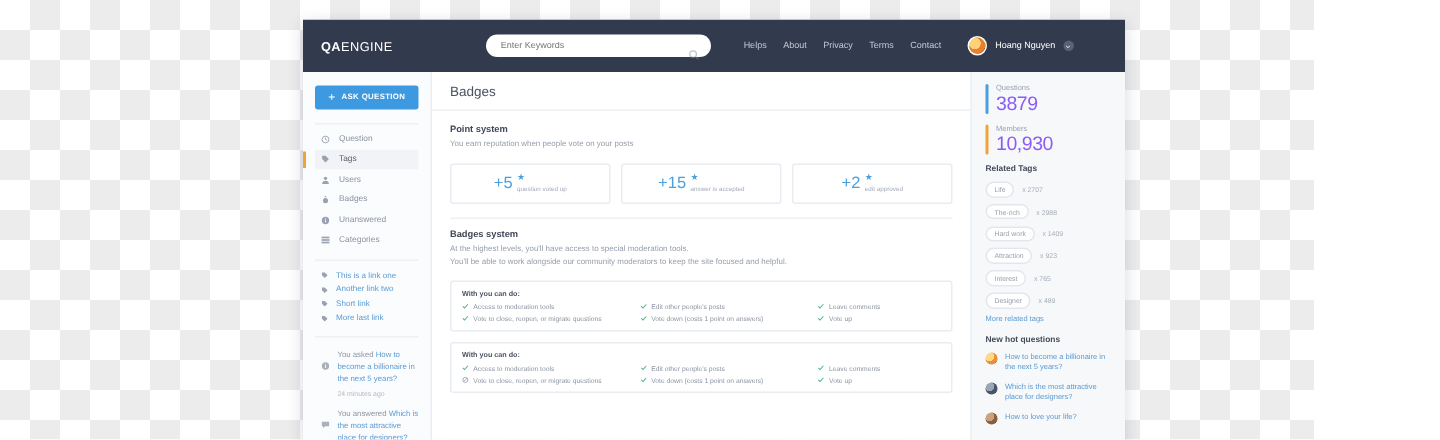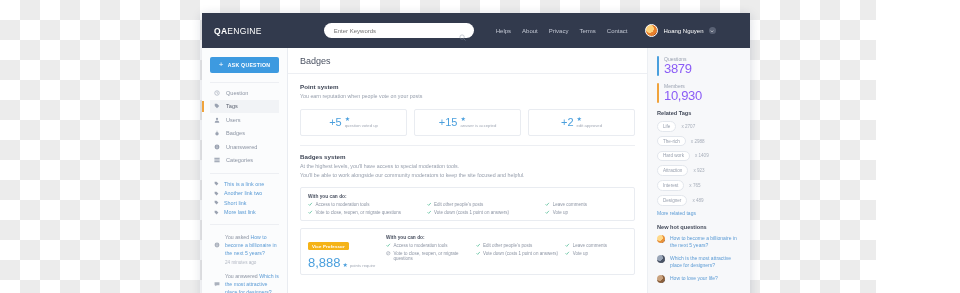--- a/index.html
+++ b/index.html
@@ -413,28 +413,20 @@
                     <span class="ck"><svg viewBox="0 0 16 16" fill="none" stroke="currentColor" stroke-width="2.4">
                         <polyline points="2,8 6,12 14,3"></polyline>
                       </svg></span>
                     <span>Vote up</span>
                   </div>
               </div>
             </div>
           </div>
 
           <div class="badge-card">
-            <div class="bc-left">
-              <span class="btag" style="background:#f5b317">Vice Professor</span>
-              <div class="bnum">
-                <span class="n">8,888</span>
-                <span class="s">★</span>
-                <span class="pr">points require</span>
-              </div>
-            </div>
             <div class="bc-right">
               <div class="hdr">With you can do:</div>
               <div class="perm-grid">
                 <div class="perm ok">
                     <span class="ck"><svg viewBox="0 0 16 16" fill="none" stroke="currentColor" stroke-width="2.4">
                         <polyline points="2,8 6,12 14,3"></polyline>
                       </svg></span>
                     <span>Access to moderation tools</span>
                   </div>
                 <div class="perm ok">

